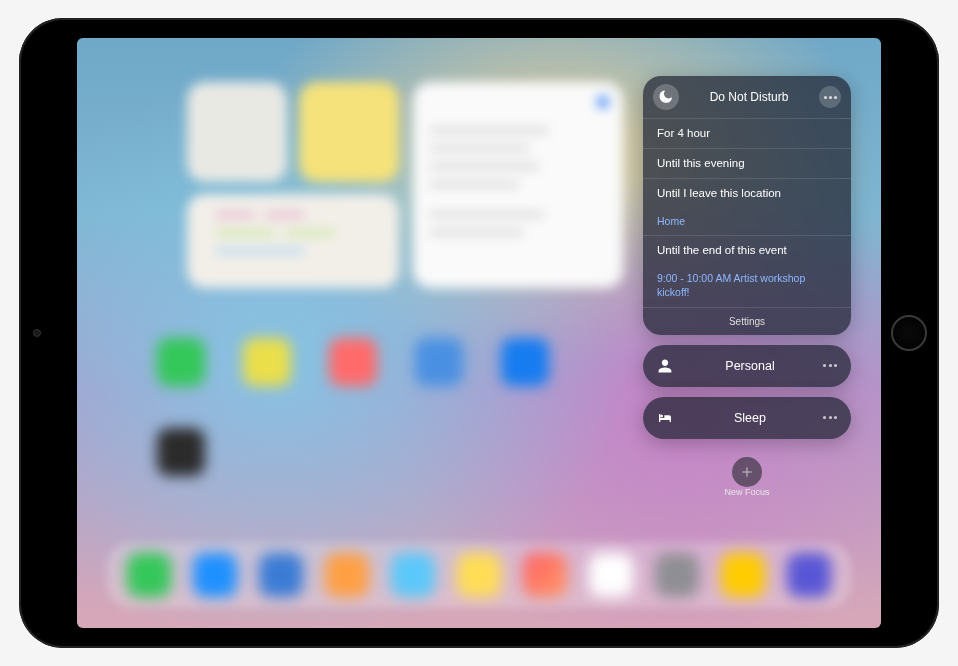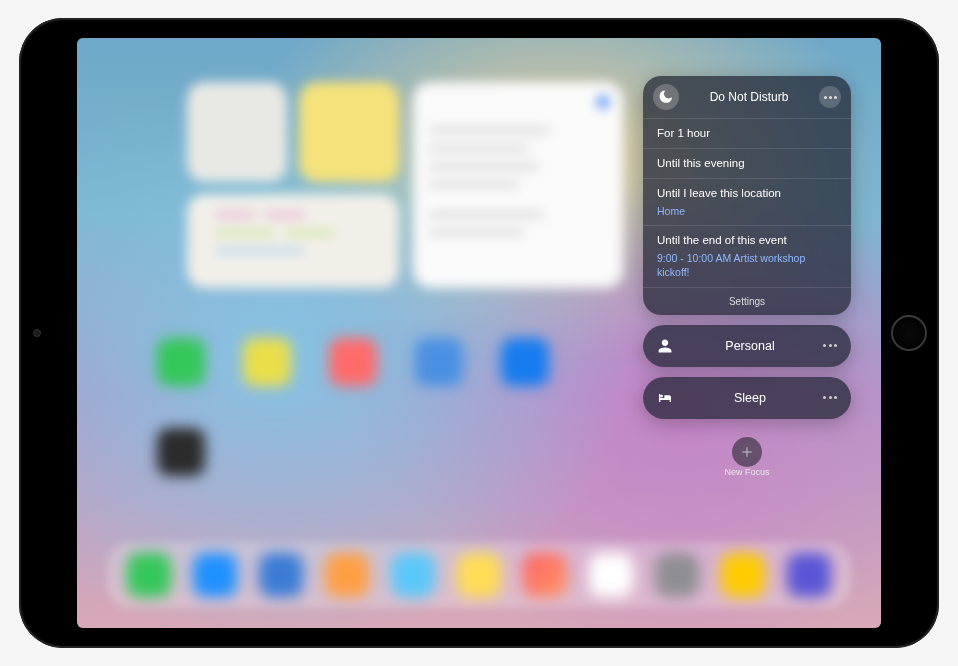--- a/index.html
+++ b/index.html
@@ -134,21 +134,21 @@
   }
   .more-dots { display:flex; gap:2px; }
   .more-dots span { width:3px;height:3px;border-radius:50%;background:#ddd;display:block; }
   .dnd-title { flex:1; text-align:center; font-weight:500; font-size:12px; }
   .opt {
     padding: 7px 14px;
     border-top: 0.5px solid rgba(255,255,255,0.12);
     line-height: 1.3;
     font-size:11.5px;
   }
-  .opt .sub { color: #8fb8ff; font-size: 10.5px; margin-top:4px; }
+  .opt .sub { color: #8fb8ff; font-size: 10.5px; margin-top:14px; }
   .settings-row {
     text-align:center; padding: 8px 0;
     border-top: 0.5px solid rgba(255,255,255,0.12);
     color: #ddd;
     font-size: 10px;
   }
   .focus-pill {
     margin-top: 10px;
     height: 42px;
     border-radius: 21px;
@@ -248,21 +248,21 @@
           <div class="more-circle">
             <div class="more-dots">
                 <span></span>
                 <span></span>
                 <span></span>
               </div>
           </div>
         </div>
 
         <div class="opt">
-          <div>For 1 hour</div>
+          <div>For 4 hour</div>
         </div>
         <div class="opt">
           <div>Until this evening</div>
         </div>
         <div class="opt">
           <div>Until I leave this location</div>
           <div class="sub">Home</div>
         </div>
         <div class="opt">
           <div>Until the end of this event</div>

